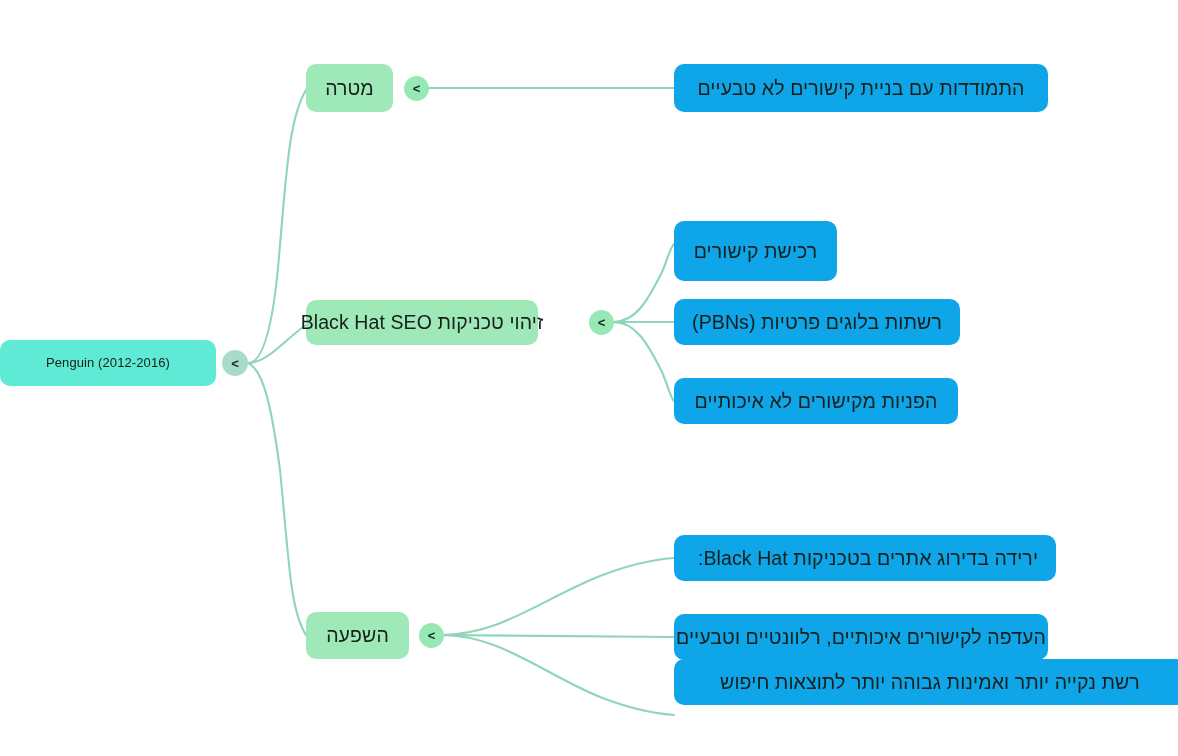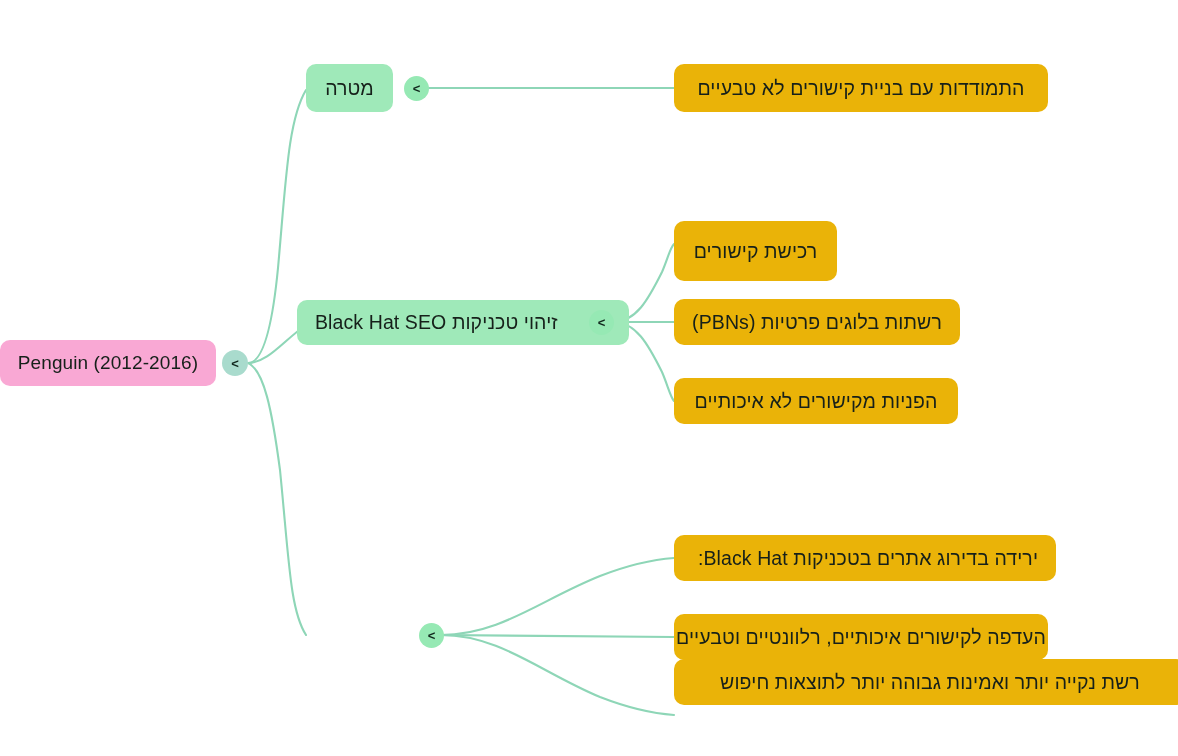--- a/index.html
+++ b/index.html
@@ -39,29 +39,29 @@
     font-size: 19.5px;
     line-height: 1.25;
     white-space: nowrap;
     letter-spacing: 0.1px;
     direction: rtl;
     unicode-bidi: plaintext;
     padding: 0 18px;
     user-select: none;
   }
   .node.root {
-    background: #f9a8d4;
-    font-size: 19px;
+    background: #5eead4;
+    font-size: 13px;
     direction: ltr;
   }
   .node.branch {
     background: #9fe9b9;
   }
   .node.leaf {
-    background: #eab308;
+    background: #0ea5e9;
   }
   .toggle {
     position: absolute;
     box-sizing: border-box;
     border-radius: 50%;
     display: flex;
     align-items: center;
     justify-content: center;
     font-size: 13px;
     font-weight: 700;
@@ -120,37 +120,40 @@
     <span>מטרה</span>
   </div>
   <div class="toggle t-branch" style="left:404px; top:76px;">
     <span>&lt;</span>
   </div>
 
   <div class="node leaf" style="left:674px; top:64px; width:374px; height:48px;">
     <span>התמודדות עם בניית קישורים לא טבעיים</span>
   </div>
 
-  <div class="node branch" style="left:297px; top:300px; width:332px; height:45px;justify-content:flex-end;">
+  <div class="node branch" style="left:306px; top:300px; width:232px; height:45px;">
     <span>זיהוי טכניקות Black Hat SEO</span>
   </div>
   <div class="toggle t-branch" style="left:589px; top:310px;">
     <span>&lt;</span>
   </div>
 
   <div class="node leaf" style="left:674px; top:221px; width:163px; height:60px;">
     <span>רכישת קישורים</span>
   </div>
   <div class="node leaf" style="left:674px; top:299px; width:286px; height:46px;">
     <span>רשתות בלוגים פרטיות (PBNs)</span>
   </div>
   <div class="node leaf" style="left:674px; top:378px; width:284px; height:46px;">
     <span>הפניות מקישורים לא איכותיים</span>
   </div>
 
+  <div class="node branch" style="left:306px; top:612px; width:103px; height:47px;">
+    <span>השפעה</span>
+  </div>
   <div class="toggle t-branch" style="left:419px; top:623px;">
     <span>&lt;</span>
   </div>
 
   <div class="node leaf" style="left:674px; top:535px; width:382px; height:46px;padding-left:24px;">
     <span>ירידה בדירוג אתרים בטכניקות Black Hat:</span>
   </div>
   <div class="node leaf" style="left:674px; top:614px; width:374px; height:46px;">
     <span>העדפה לקישורים איכותיים, רלוונטיים וטבעיים</span>
   </div>

